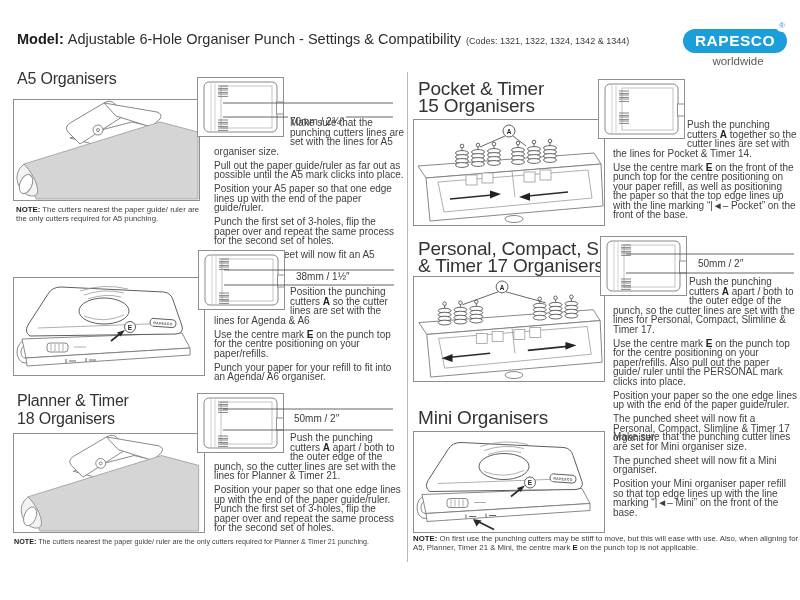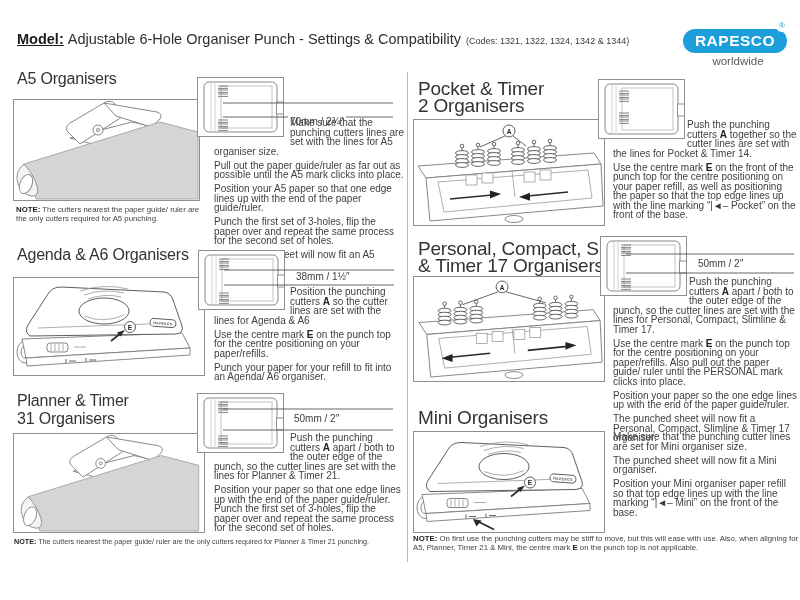--- a/index.html
+++ b/index.html
@@ -1,21 +1,21 @@
 <!DOCTYPE html>
 <html><head>
 <meta charset="utf-8">
 <style>
   html,body{margin:0;padding:0;background:#fff;}
   #page{position:relative;width:800px;height:600px;background:#ffffff;overflow:hidden;
         font-family:"Liberation Sans","DejaVu Sans",sans-serif;color:#3f3f3f;}
 
   
   .model-line{position:absolute;left:17px;top:31px;font-size:14.5px;color:#2e2e2e;white-space:nowrap;}
-  .model-line b{color:#1c1c1c;text-decoration:underline;}
+  .model-line b{color:#1c1c1c;}
   .model-line .ttl{margin-left:4px;}
   .model-line .codes{font-size:9px;margin-left:5px;color:#3a3a3a;}
   .logo-pill{position:absolute;left:683px;top:29px;width:104px;height:24px;border-radius:13px;
              display:flex;align-items:center;justify-content:center;
              font-weight:bold;font-size:15.5px;color:#fff;letter-spacing:.5px;}
   .logo-reg{position:absolute;left:776px;top:20px;width:12px;height:12px;border-radius:50%;
             background:#fff;font-size:8px;line-height:12px;text-align:center;}
   .logo-tag{position:absolute;left:688px;top:55px;width:100px;text-align:center;font-size:11.5px;color:#5a5a5a;}
 
   
@@ -108,21 +108,20 @@
     <p>Pull out the paper guide/ruler as far out as possible until the A5 mark clicks into place.</p>
     <p>Position your A5 paper so that one edge lines up with the end of the paper guide/ruler.</p>
     <p>Punch the first set of 3-holes, flip the paper over and repeat the same process for the second set of holes.</p>
     <p>The together sheet will now fit an A5 organiser.</p>
   </div>
 
   <div class="note" style="left:16px;top:206px;width:195px">
     <b>NOTE:</b><span> The cutters nearest the paper guide/ ruler are the only cutters required for A5 punching.</span>
   </div>
 
-  <div class="sec-title" style="left:17px;top:246px">Agenda &amp; A6 Organisers</div>
 
   <div class="box" style="left:13px;top:277px;width:190px;height:97px">
     <svg width="190" height="97" viewBox="0 0 190 97">
       <ellipse cx="11" cy="74" rx="8" ry="11" class="w"></ellipse>
       <ellipse cx="11" cy="74" rx="4" ry="6" class="w"></ellipse>
       <path d="M8,61 L168,55 L176,70 L12,80 Z" class="w"></path>
       <path d="M12,80 L176,70 L176,77 L13,88 Z" class="w"></path>
       <path d="M52 81v4M55 83h7M72 80v4M75 82h7" class="g2"></path>
       <rect x="33" y="65" width="21" height="9" rx="3" class="w"></rect>
       <path d="M37 66v7M41 66v7M45 66v7M49 66v7" class="g"></path>
@@ -159,21 +158,21 @@
   <div class="meas" style="left:294px;top:271px">38mm / 1½″</div>
 
   <div class="txt" style="left:214px;top:287px;width:190px">
     <div class="spacer" style="width:76px;height:22px"></div>
     <p><span>Position the punching cutters </span><b>A</b><span> so the cutter lines are set with the lines for Agenda &amp; A6</span></p>
     <p><span>Use the centre mark </span><b>E</b><span> on the punch top for the centre positioning on your paper/refills.</span></p>
     <p>Punch your paper for your refill to fit into an Agenda/ A6 organiser.</p>
   </div>
 
   <div class="sec-title" style="left:17px;top:392px">Planner &amp; Timer</div>
-  <div class="sec-title" style="left:17px;top:410px">31 Organisers</div>
+  <div class="sec-title" style="left:17px;top:410px">18 Organisers</div>
 
   <div class="box" style="left:13px;top:433px;width:190px;height:98px">
     <svg width="190" height="98" viewBox="0 0 185 100">
       <g class="w">
         <path d="M56,38 L118,22 L149,29 L86,46 Z"></path>
         <path d="M66,44 L54,32 Q50,27 56,23 L90,3 Q96,-1 101,4 L111,15 Z"></path>
         <path d="M90,3 L143,12 Q149,14 146,19 L137,27 L102,16 Z"></path>
         <circle cx="84" cy="30" r="5"></circle>
           <circle cx="84" cy="30" r="1.5"></circle>
       </g>
@@ -202,21 +201,21 @@
     <div class="spacer" style="width:76px;height:22px"></div>
     <p><span>Push the punching cutters </span><b>A</b><span> apart / both to the outer edge of the punch, so the cutter lines are set with the lines for Planner &amp; Timer 21.</span></p>
     <p>Position your paper so that one edge lines up with the end of the paper guide/ruler. Punch the first set of 3-holes, flip the paper over and repeat the same process for the second set of holes.</p>
   </div>
 
   <div class="note oneline" style="left:14px;top:538px">
     <b>NOTE:</b><span> The cutters nearest the paper guide/ ruler are the only cutters required for Planner &amp; Timer 21 punching.</span>
   </div>
 
   <div class="sec-title small" style="left:418px;top:78px">Pocket &amp; Timer</div>
-  <div class="sec-title small" style="left:418px;top:95px">2 Organisers</div>
+  <div class="sec-title small" style="left:418px;top:95px">15 Organisers</div>
 
   <div class="box" style="left:413px;top:119px;width:190px;height:105px">
     <svg width="190" height="105" viewBox="0 0 190 105">
       <defs>
         <g id="cutP" class="coil">
           <circle cx="0" cy="-6" r="1.8"></circle>
           <line x1="0" y1="-4" x2="0" y2="0"></line>
           <ellipse cx="0" cy="1" rx="6.5" ry="2.4"></ellipse>
           <ellipse cx="0" cy="5" rx="6.5" ry="2.4"></ellipse>
           <ellipse cx="0" cy="9" rx="6.5" ry="2.4"></ellipse>

